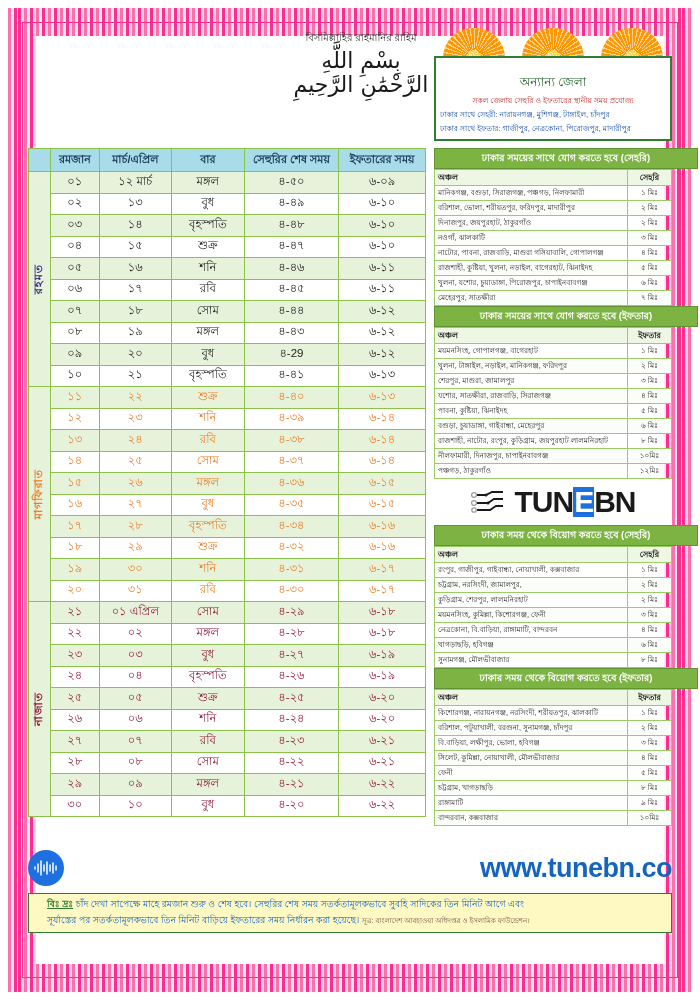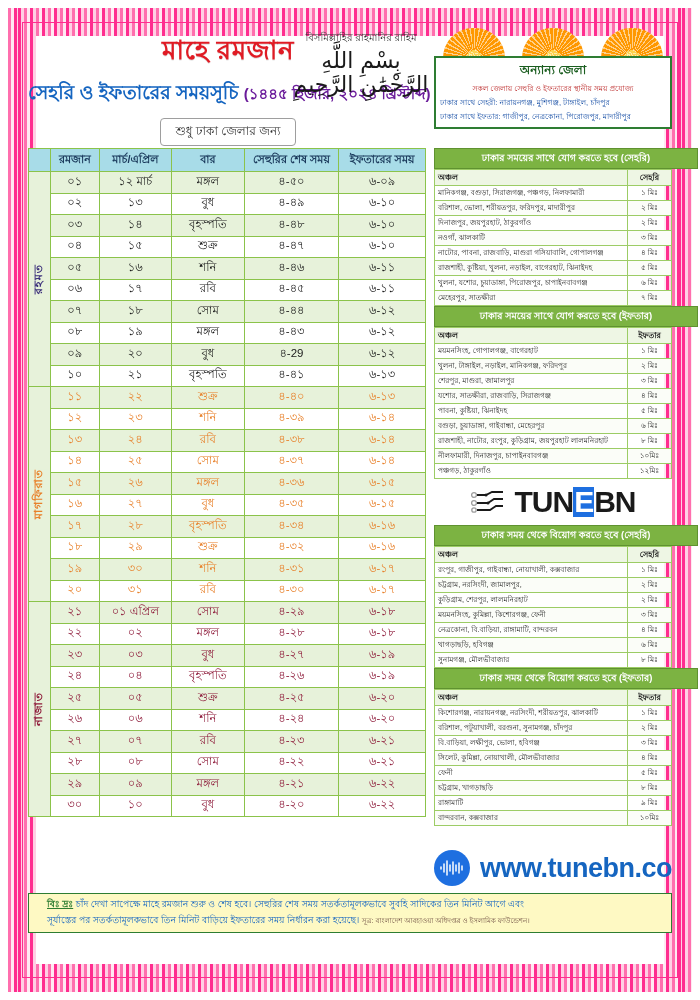--- a/index.html
+++ b/index.html
@@ -76,21 +76,21 @@
     background:repeating-conic-gradient(from 180deg at 50% 100%,
       rgba(255,255,255,.55) 0deg 3deg, rgba(255,255,255,0) 3deg 9deg);
   }
 
   
   .info-box{
     position:absolute;left:406px;top:30px;width:238px;
     border:2px solid #2e7d32;background:#fff;box-sizing:border-box;
     padding:3px 4px 4px;text-align:center;
   }
-  .info-title{font-size:12px;font-weight:bold;color:#1b5e20;}
+  .info-title{font-size:12px;font-weight:normal;color:#1b5e20;margin-top:12px;}
   .info-sub{font-size:7.5px;color:#b71c1c;margin-top:2px;}
   .info-line{font-size:7.5px;color:#0d47a1;margin-top:2px;text-align:left;}
 
   
   .body-wrap{position:absolute;left:0;top:122px;width:644px;}
   .left-col{position:absolute;left:0;top:0;width:398px;}
   .right-col{position:absolute;left:406px;top:0;width:264px;}
 
   
   table.cal{border-collapse:collapse;width:398px;table-layout:fixed;}
@@ -144,21 +144,21 @@
   .tune-mark{width:34px;height:26px;}
   .tune-word{
     font-size:30px;font-weight:bold;letter-spacing:-1px;color:#1a1a1a;
     line-height:1;display:flex;align-items:center;
   }
   .tune-word .hl{background:#1e6fe0;color:#fff;padding:0 1px;}
 
   
   .site{
     position:absolute;left:0;top:0;width:644px;height:46px;
-    display:flex;align-items:center;justify-content:flex-end;gap:10px;
+    display:flex;align-items:center;justify-content:space-between;gap:10px;
   }
   .site-badge{
     width:36px;height:36px;border-radius:50%;background:#1e6fe0;
     display:flex;align-items:center;justify-content:center;
   }
   .site-url{font-size:27px;font-weight:bold;color:#1565c0;letter-spacing:-.5px;}
 
   
   .note{
     position:absolute;left:0;top:0;width:644px;
@@ -174,28 +174,20 @@
 <body>
 
 <div class="frame">
   <div class="frame-inner"></div>
 </div>
 
 <div class="page">
 
   <div class="header">
 
-    <div class="hdr-left">
-      <div class="title1">মাহে রমজান</div>
-      <div class="title2">
-        <span>সেহরি ও ইফতারের সময়সূচি</span>
-        <span class="hijri">(১৪৪৫ হিজরি, ২০২৪ খ্রিস্টাব্দ)</span>
-      </div>
-      <div class="only-dhaka">শুধু ঢাকা জেলার জন্য</div>
-    </div>
 
     <div class="hdr-bismillah">
       <div class="bismi-txt">বিসমিল্লাহির রাহমানির রাহিম</div>
       <div class="bismi-art">بِسْمِ اللَّهِ الرَّحْمَٰنِ الرَّحِيمِ</div>
     </div>
 
     <div class="sunburst">
       <div class="sun"></div>
       <div class="sun"></div>
       <div class="sun"></div>

